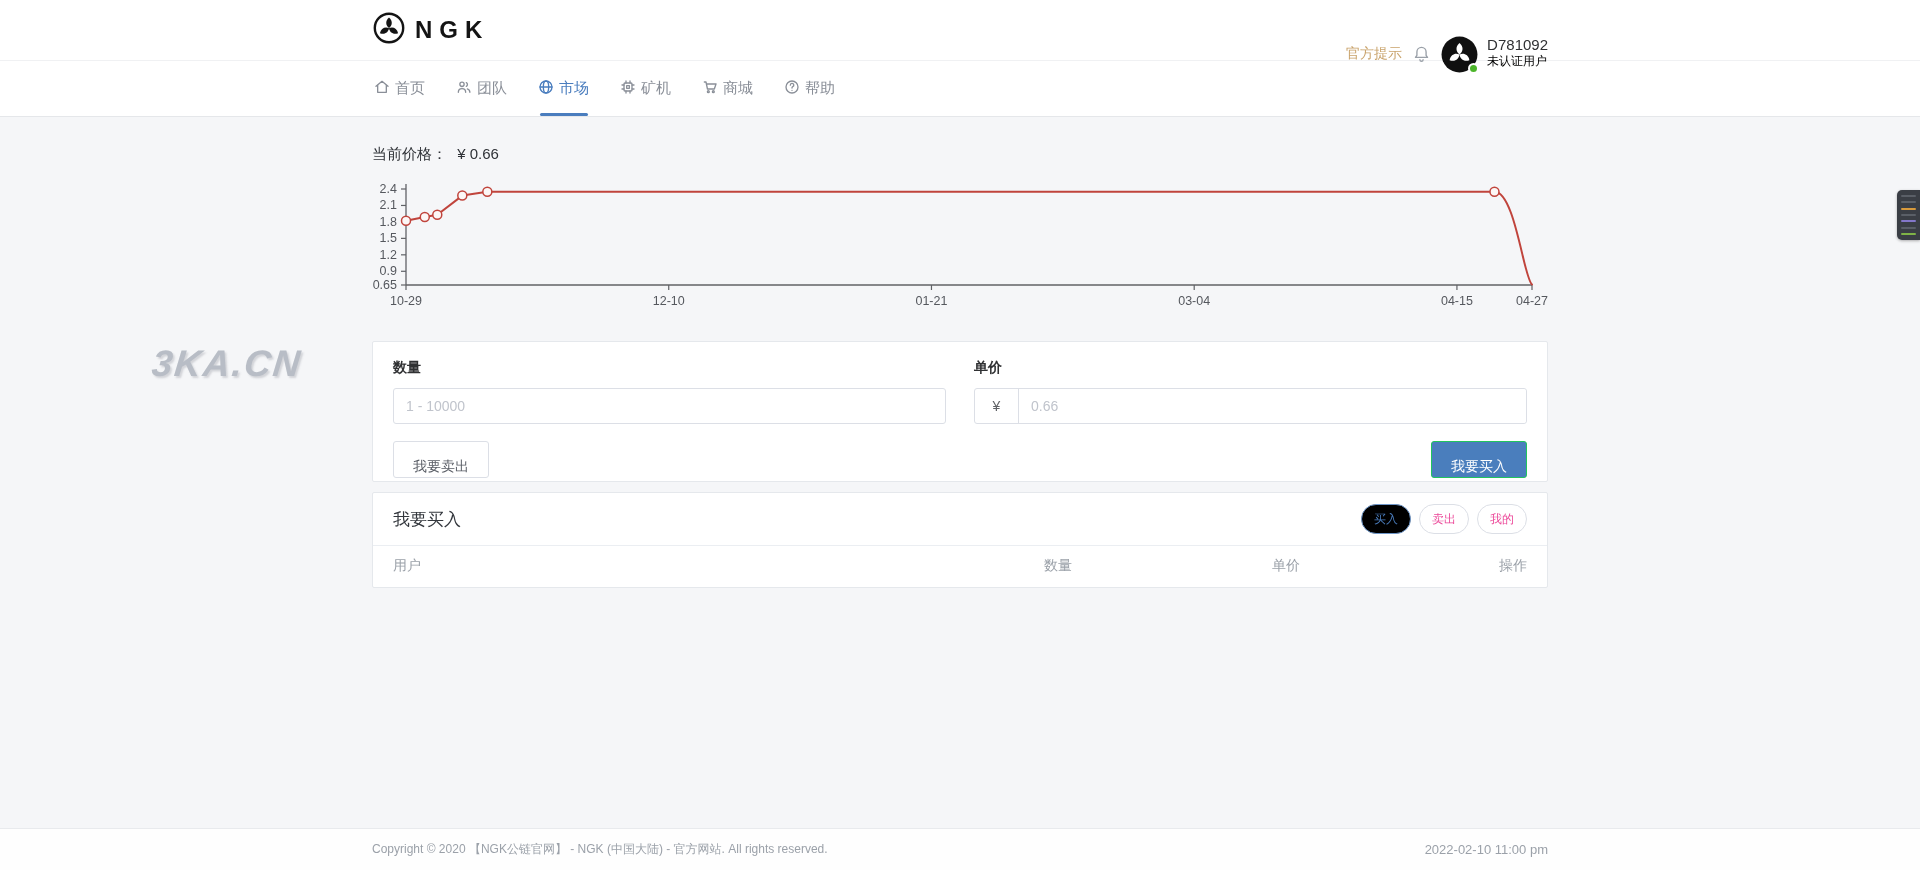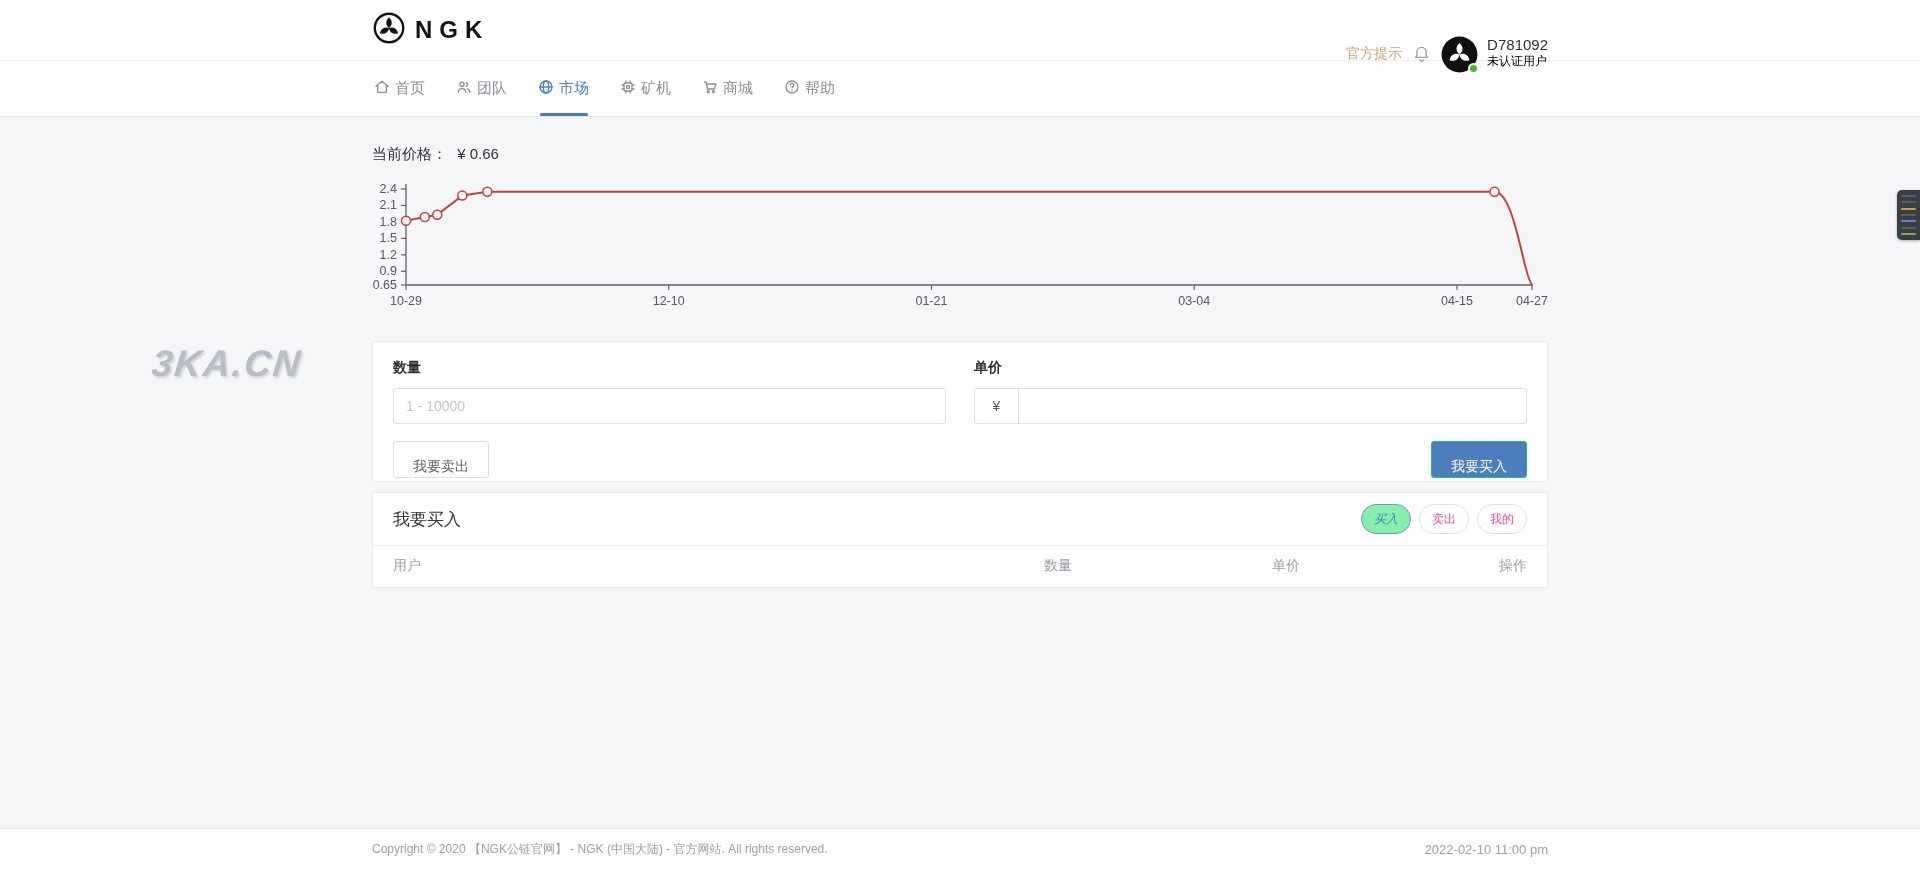--- a/index.html
+++ b/index.html
@@ -67,21 +67,21 @@
   .btn-primary { background:#4a7ebd; border:1px solid #22c55e; color:#fff; }
 
   
   .orders-card { margin-top:10px; }
   .orders-head { display:flex; align-items:center; justify-content:space-between; padding:11px 20px; }
   .orders-title { font-size:17px; color:#33373d; }
   .pill-group { display:flex; gap:8px; }
   .pill { height:30px; padding:0 12px; border-radius:16px; font-size:12px; cursor:pointer;
     background:#fff; border:1px solid #dcdfe6; color:#ec4899;
     font-family:"Liberation Sans","DejaVu Sans",sans-serif; }
-  .pill.active { border-color:#6f97c9; color:#4a7dbe; background:#86efac;font-style:italic; }
+  .pill.active { border-color:#6f97c9; color:#4a7dbe; background:#000000; }
   .orders-table-head { border-top:1px solid #ebeef2; display:grid;
     grid-template-columns:651px 228px 1fr auto; padding:11px 20px 12px 20px;
     font-size:14px; color:#9aa0a8; }
   .orders-table-head .col-last { text-align:right; }
 
   
   .footer { position:absolute; left:0; right:0; bottom:0; height:42px; background:#fefefe;
     border-top:1px solid #e8eaed; }
   .footer .container { height:100%; display:flex; align-items:center; justify-content:space-between; }
   .footer-text { font-size:12px; color:#9ba1a9; }
@@ -265,20 +265,21 @@
       <div class="field-label">数量</div>
       <input class="text-input" type="text" placeholder="1 - 10000" style="">
       <div class="btn-row">
         <button class="btn btn-plain">我要卖出</button>
       </div>
     </div>
     <div class="col">
       <div class="field-label">单价</div>
       <div class="input-group">
         <span class="input-prefix">¥</span>
+        <input class="text-input" type="text" placeholder="0.66" style="">
       </div>
       <div class="btn-row right">
         <button class="btn btn-primary">我要买入</button>
       </div>
     </div>
   </div>
 
   <div class="card orders-card">
     <div class="orders-head">
       <div class="orders-title">我要买入</div>

